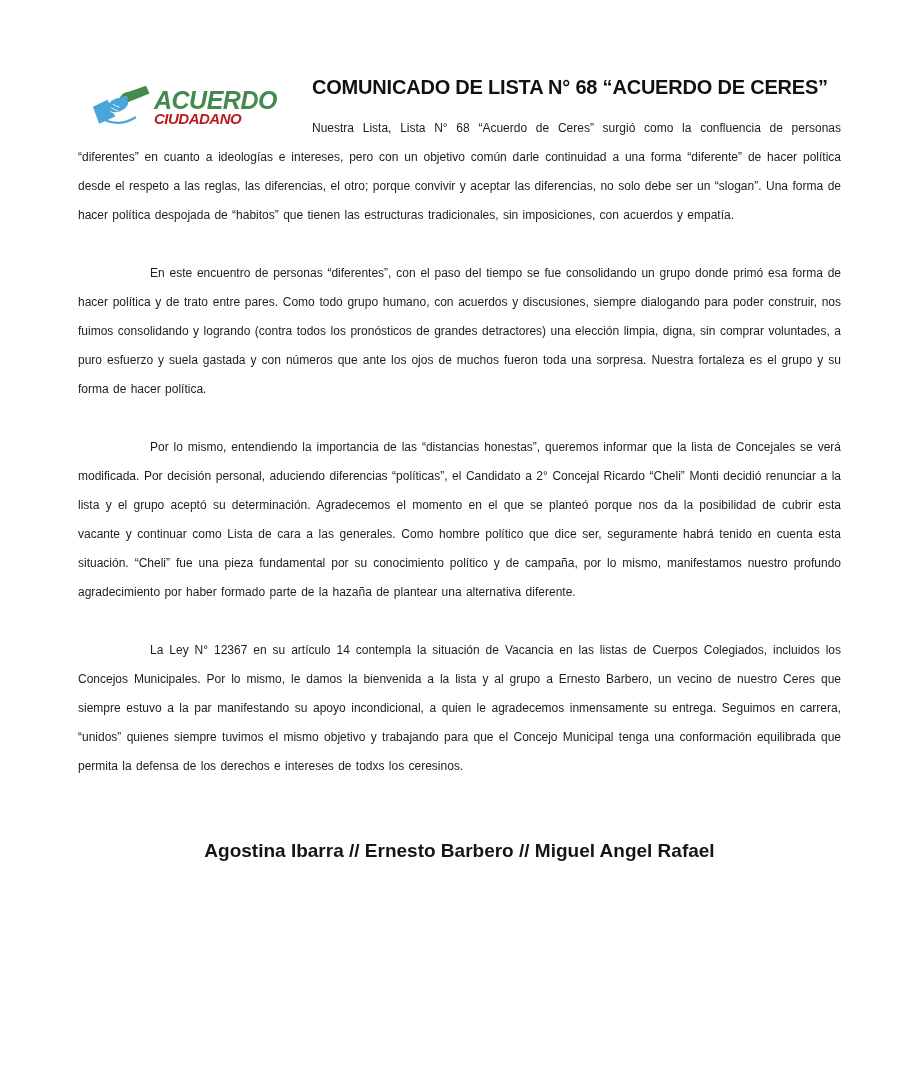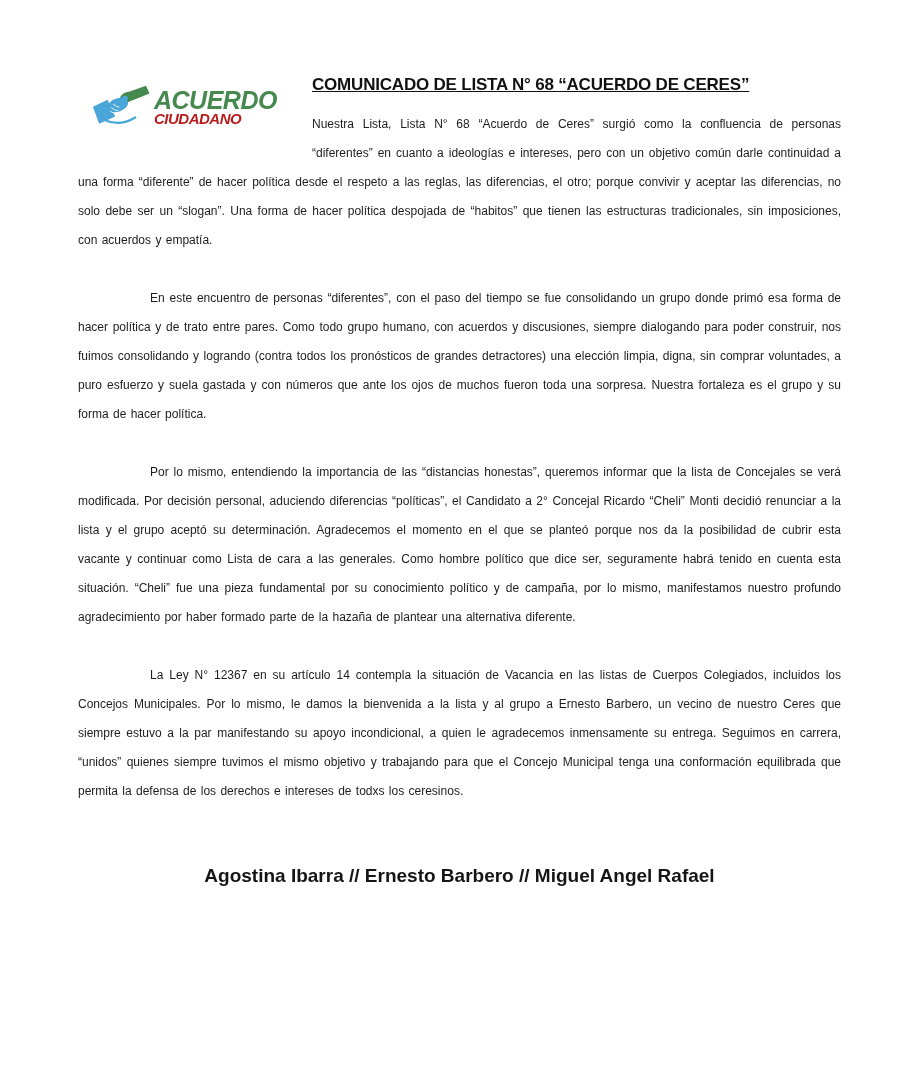--- a/index.html
+++ b/index.html
@@ -35,26 +35,25 @@
     font-weight: bold;
     line-height: 0.92;
     letter-spacing: -0.5px;
     white-space: nowrap;
   }
   .logo-line1 { font-size: 25px; color: #46894f; }
   .logo-line2 { font-size: 15px; color: #b91c1c; }
   
   .title {
     margin: 4px 0 14px 0;
-    font-size: 17px;
+    font-size: 20px;
     font-weight: bold;
     color: #111111;
     letter-spacing: -0.2px;
     line-height: 1.3;
-    text-decoration: underline;
   }
   
   .body-text p {
     margin: 0 0 29px 0;
     font-size: 12px;
     line-height: 29px;
     text-align: justify;
     word-spacing: 1px;
   }
   .body-text p.indent { text-indent: 72px; }

